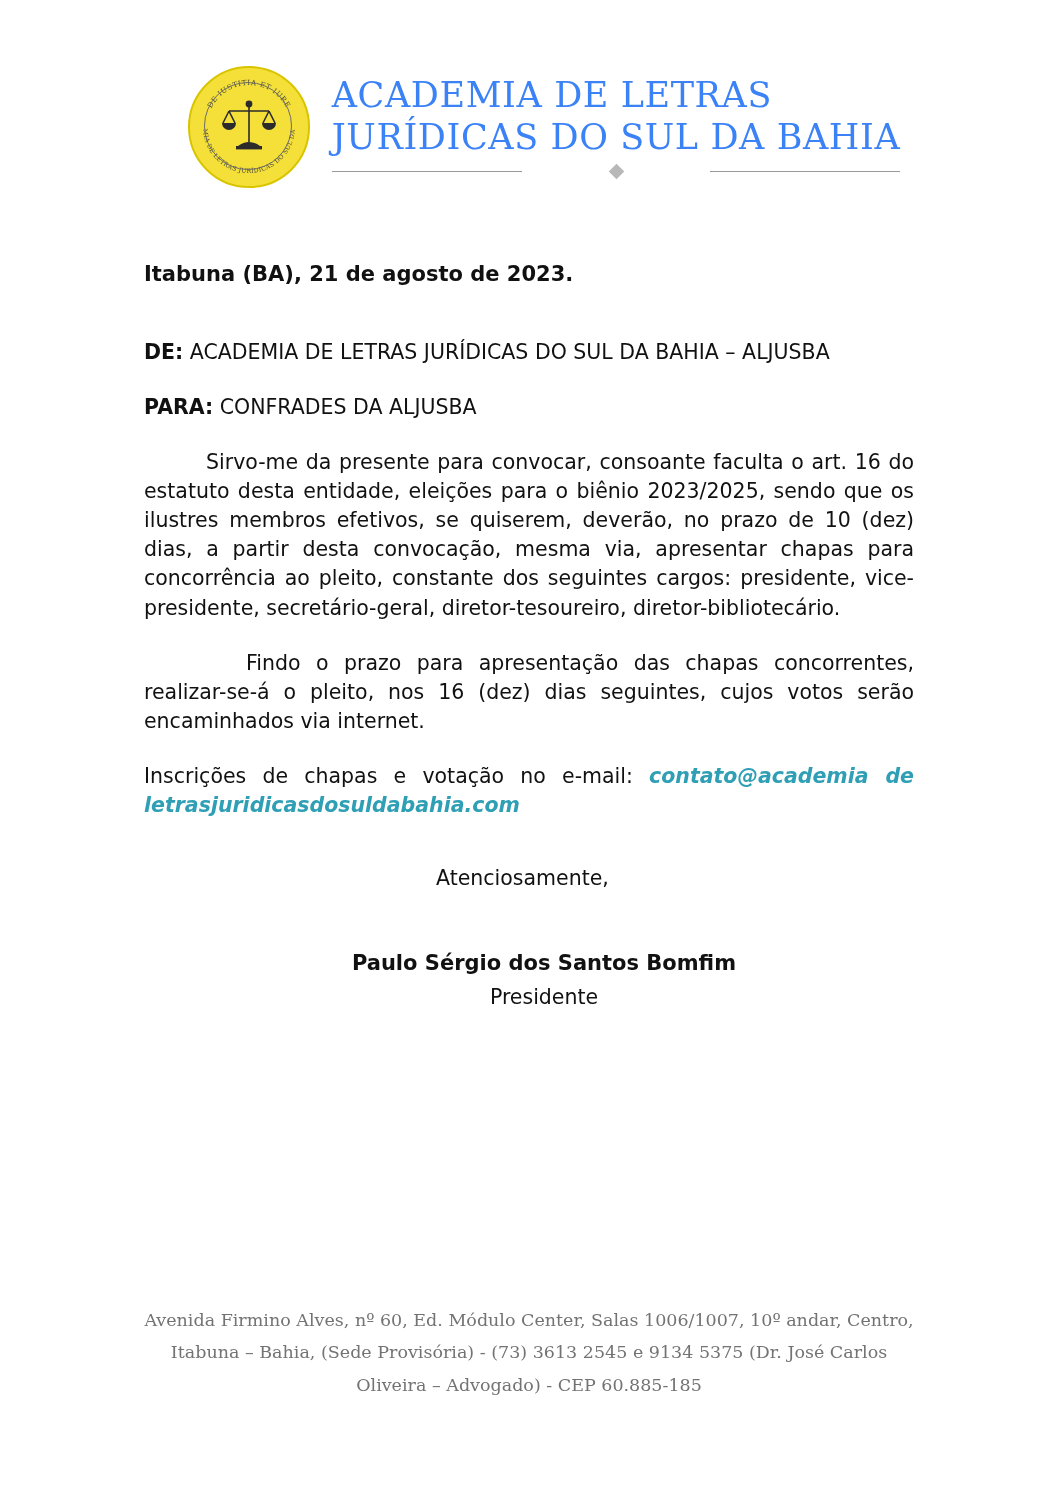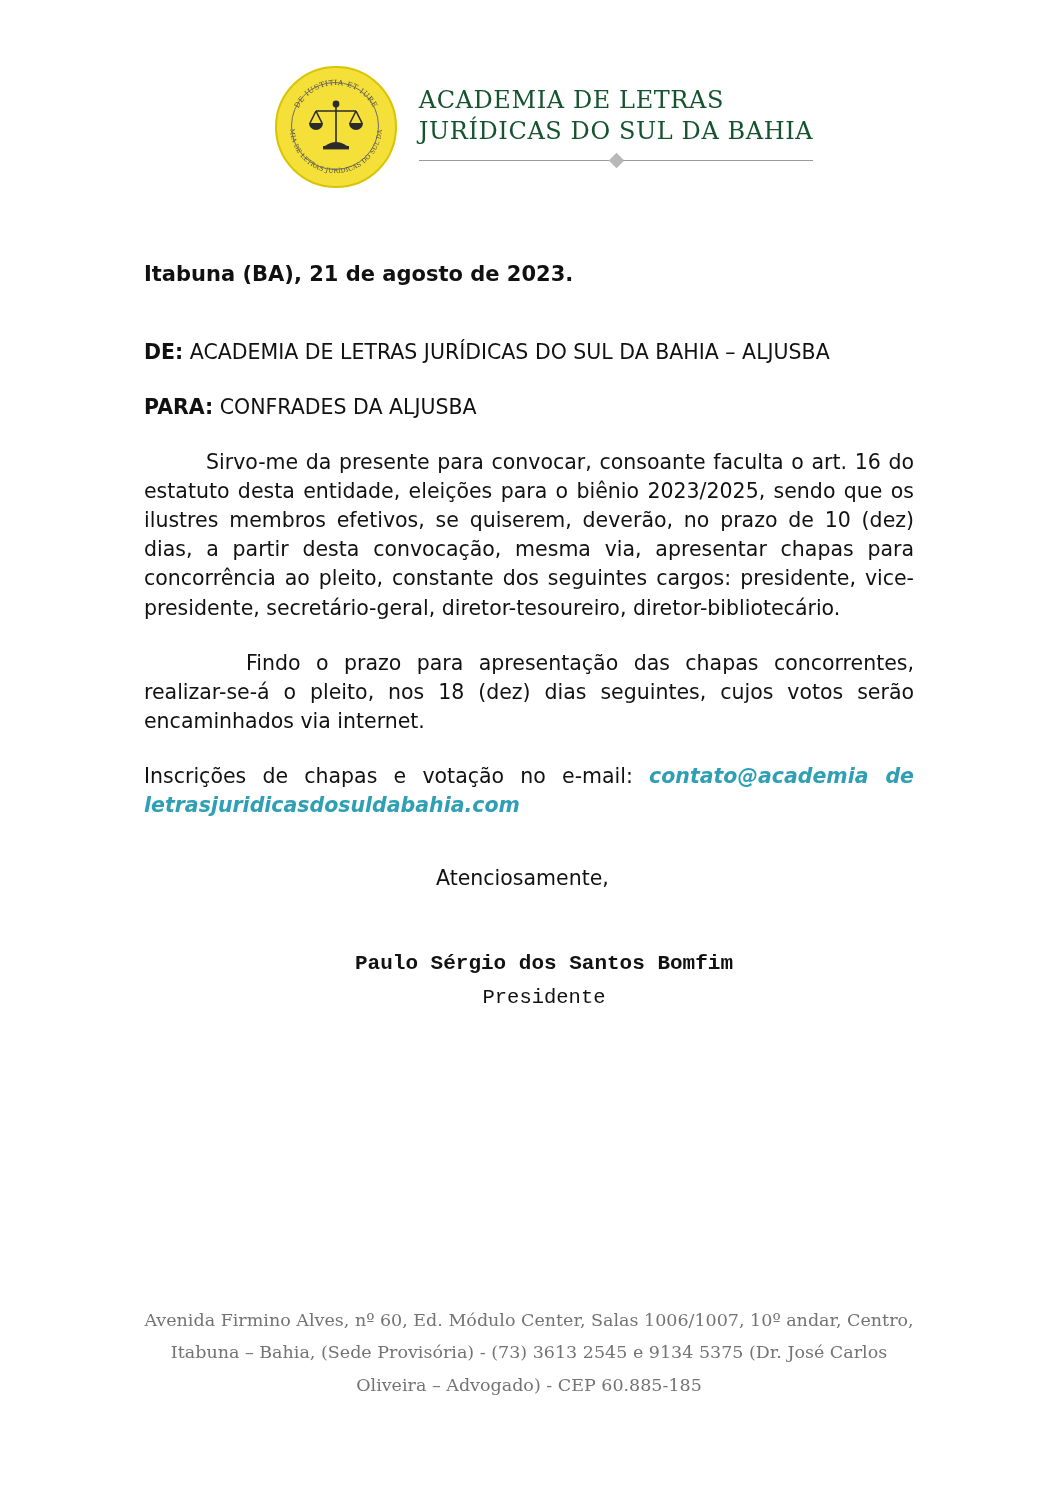--- a/index.html
+++ b/index.html
@@ -71,23 +71,23 @@
 
   .wordmark {
     display: flex;
     flex-direction: column;
     justify-content: center;
     line-height: 1.04;
   }
   .wordmark .line1,
   .wordmark .line2 {
     font-family: "DejaVu Serif", serif;
-    font-size: 24px;
+    font-size: 35px;
     letter-spacing: 0.6px;
-    color: #14532d;
+    color: #3b82f6;
     white-space: nowrap;
   }
   .wordmark .line2 { margin-top: 6px; }
   .wordmark .rule {
     margin-top: 10px;
     width: 100%;
     height: 12px;
     position: relative;
   }
   .wordmark .rule .bar {
@@ -153,21 +153,20 @@
 
   .closing {
     margin: 44px 0 0 0;
     padding-left: 292px;
   }
 
   .signature {
     margin-top: 56px;
     text-align: center;
     padding-left: 30px;
-    font-family: Liberation Mono, monospace;
   }
   .signature .name {
     font-weight: bold;
     font-size: 21px;
   }
   .signature .role {
     font-size: 20.5px;
     margin-top: 4px;
   }
 
@@ -247,21 +246,21 @@
       <span class="lbl">DE:</span><span> ACADEMIA DE LETRAS JURÍDICAS DO SUL DA BAHIA – ALJUSBA</span>
     </div>
 
     <div class="meta-line">
       <span class="lbl">PARA:</span><span> CONFRADES DA ALJUSBA</span>
     </div>
 
 
     <p class="body-par indent-1">Sirvo-me da presente para convocar, consoante faculta o art. 16 do estatuto desta entidade, eleições para o biênio 2023/2025, sendo que os ilustres membros efetivos, se quiserem, deverão, no prazo de 10 (dez) dias, a partir desta convocação, mesma via,  apresentar chapas para concorrência ao pleito, constante dos seguintes cargos: presidente, vice-presidente, secretário-geral, diretor-tesoureiro, diretor-bibliotecário.</p>
 
-    <p class="body-par indent-2">Findo o prazo para apresentação das chapas concorrentes, realizar-se-á o pleito, nos 18 (dez) dias seguintes, cujos votos serão encaminhados via internet.</p>
+    <p class="body-par indent-2">Findo o prazo para apresentação das chapas concorrentes, realizar-se-á o pleito, nos 16 (dez) dias seguintes, cujos votos serão encaminhados via internet.</p>
 
     <p class="body-par"><span>Inscrições de chapas e votação no e-mail: </span><span class="email-link">contato@academia de letrasjuridicasdosuldabahia.com</span></p>
 
     <div class="closing">Atenciosamente,</div>
 
     <div class="signature">
       <div class="name">Paulo Sérgio dos Santos Bomfim</div>
       <div class="role">Presidente</div>
     </div>
 

